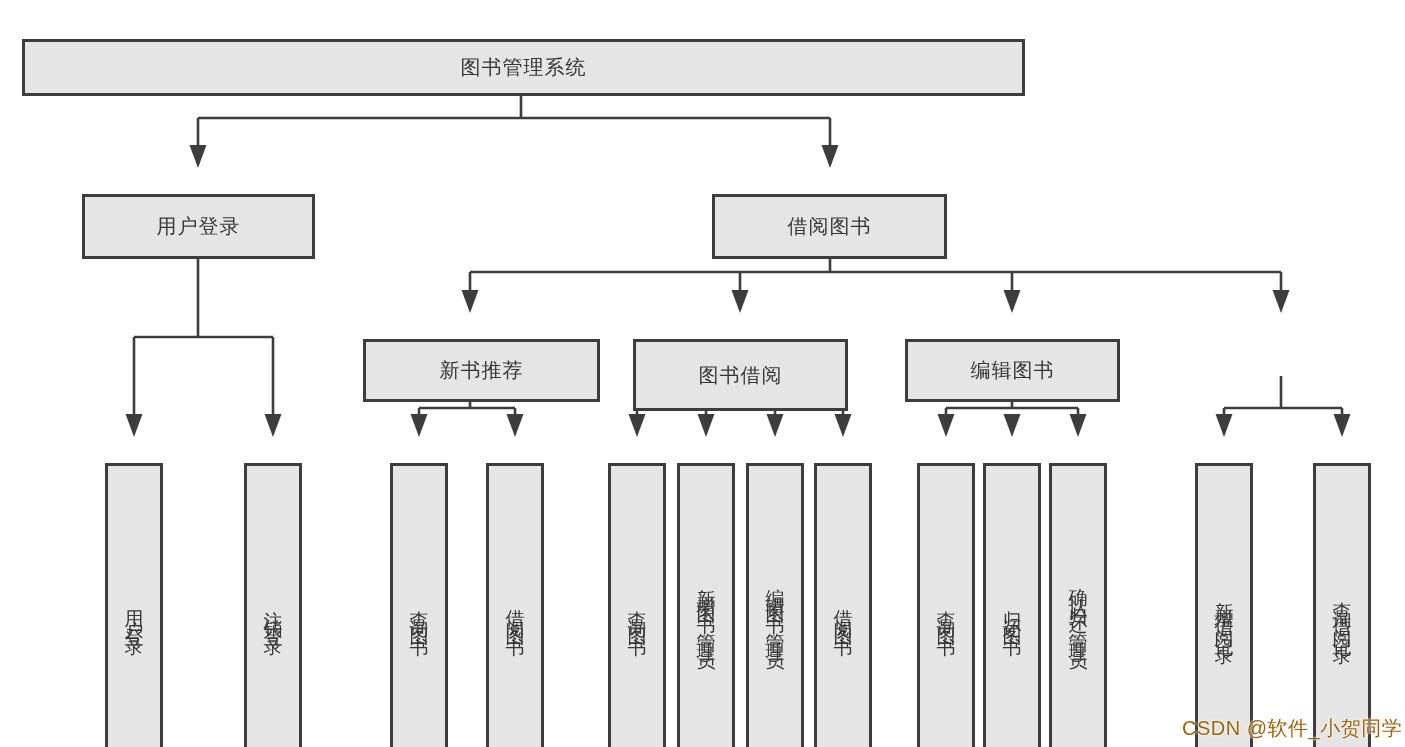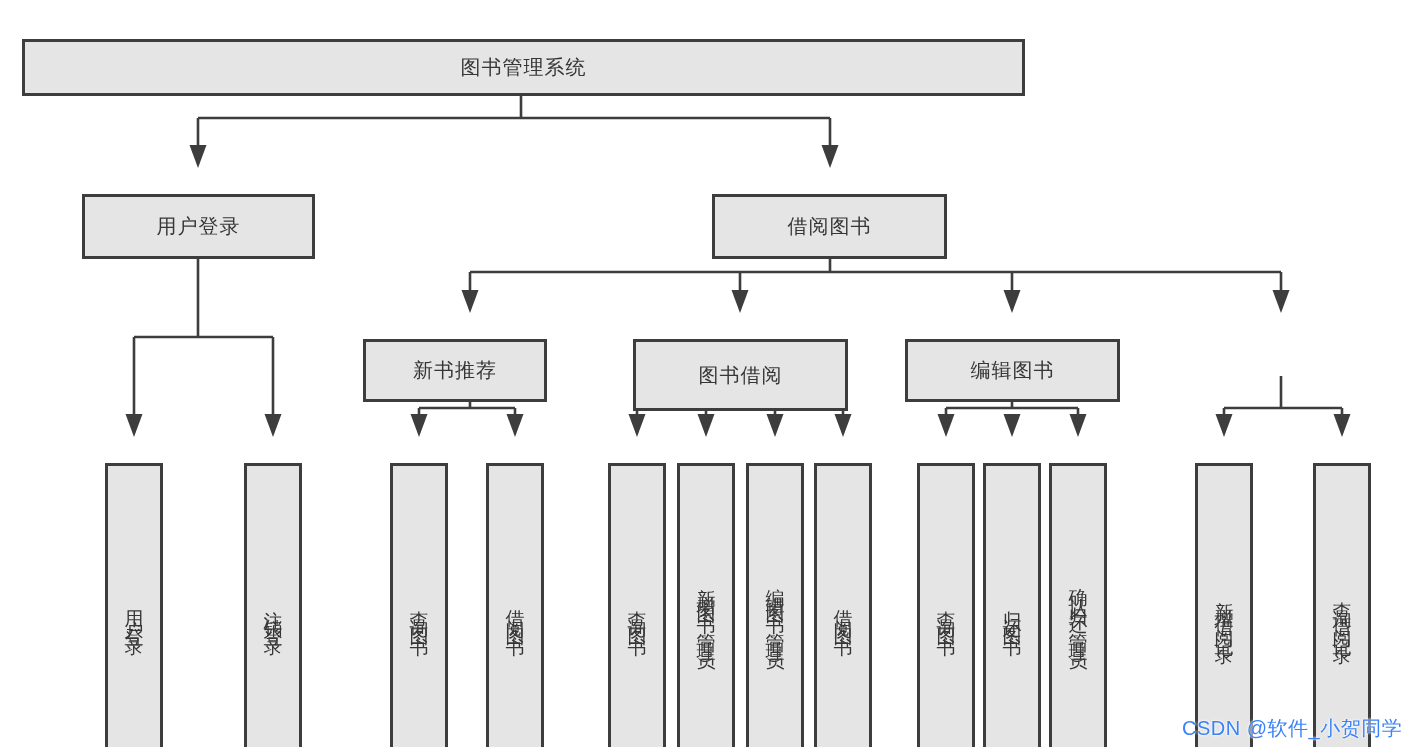--- a/index.html
+++ b/index.html
@@ -44,21 +44,21 @@
     letter-spacing: 9px;
     line-height: 50px;
     top: 437px;
     width: 58px;
     height: 300px;
     overflow: hidden;
   }
   .root-box   { left: 22px;  top: 13px;  width: 1003px; height: 57px; }
   .lvl2-a     { left: 82px;  top: 168px; width: 233px;  height: 65px; }
   .lvl2-b     { left: 712px; top: 168px; width: 235px;  height: 65px; }
-  .lvl3-a     { left: 363px; top: 313px; width: 184px;  height: 63px; }
+  .lvl3-a     { left: 363px; top: 313px; width: 237px;  height: 63px; }
   .lvl3-b     { left: 633px; top: 313px; width: 215px;  height: 72px; }
   .lvl3-c     { left: 905px; top: 313px; width: 215px;  height: 63px; }
   .lvl3-d     { left: 1173px;top: 313px; width: 215px;  height: 63px; }
   .p-ul1 { left: 105px; }
   .p-ul2 { left: 244px; }
   .p-nb1 { left: 390px; }
   .p-nb2 { left: 486px; }
   .p-bb1 { left: 608px; }
   .p-bb2 { left: 677px; }
   .p-bb3 { left: 746px; }
@@ -66,21 +66,21 @@
   .p-cb1 { left: 917px; }
   .p-cb2 { left: 983px; }
   .p-cb3 { left: 1049px; }
   .p-br1 { left: 1195px; }
   .p-br2 { left: 1313px; }
   #watermark {
     position: absolute;
     left: 1182px;
     top: 715px;
     font-size: 20px;
-    color: #3b82f6;
+    color: #a16207;
     text-shadow: 0 0 3px #ffffff, 0 0 2px #ffffff;
     white-space: nowrap;
     z-index: 10;
     letter-spacing: 0.5px;
   }
   svg line, svg path { stroke: #3d3d3d; stroke-width: 2.6; fill: none; }
   svg polygon { fill: #3d3d3d; stroke: none; }
 </style>
 </head>
 <body>

